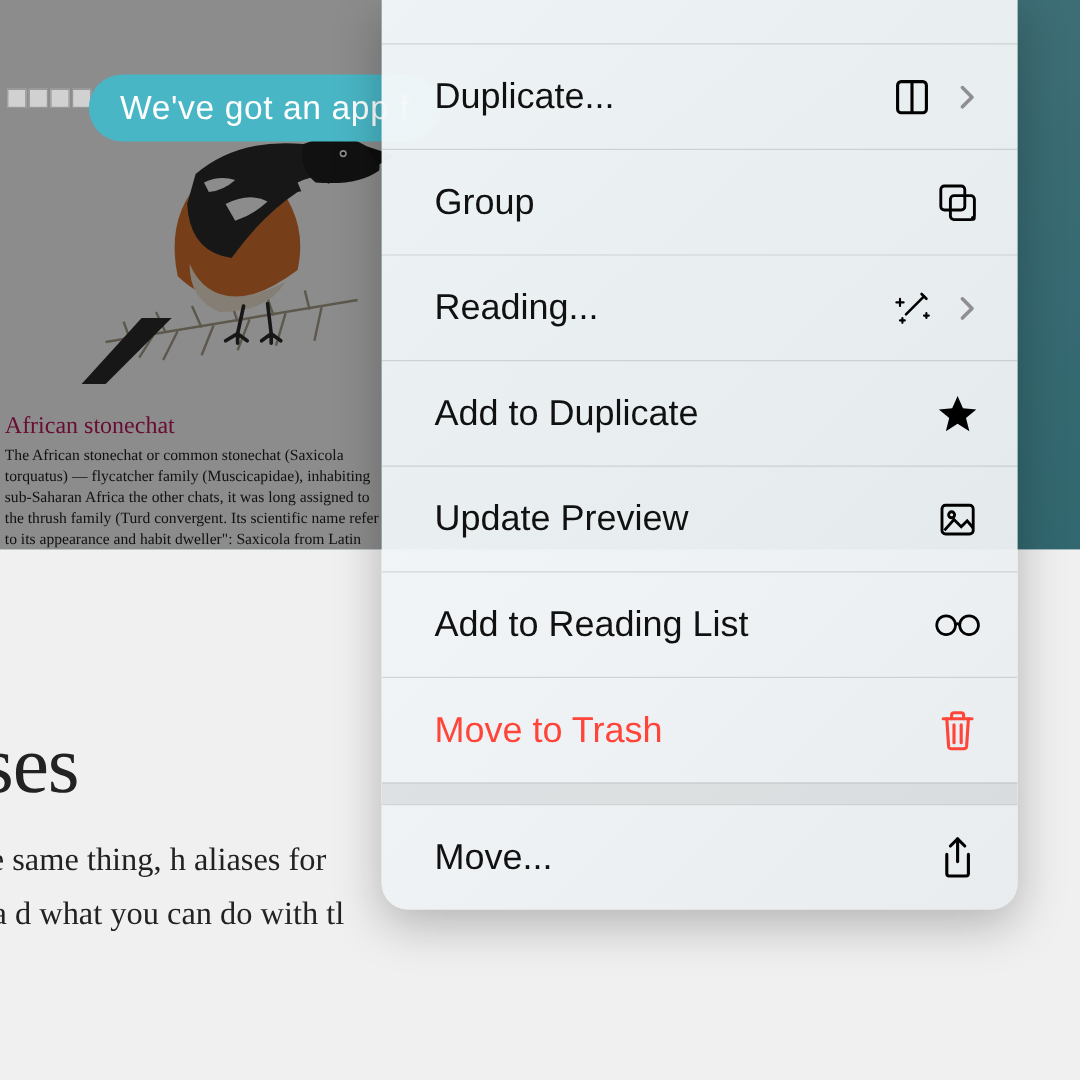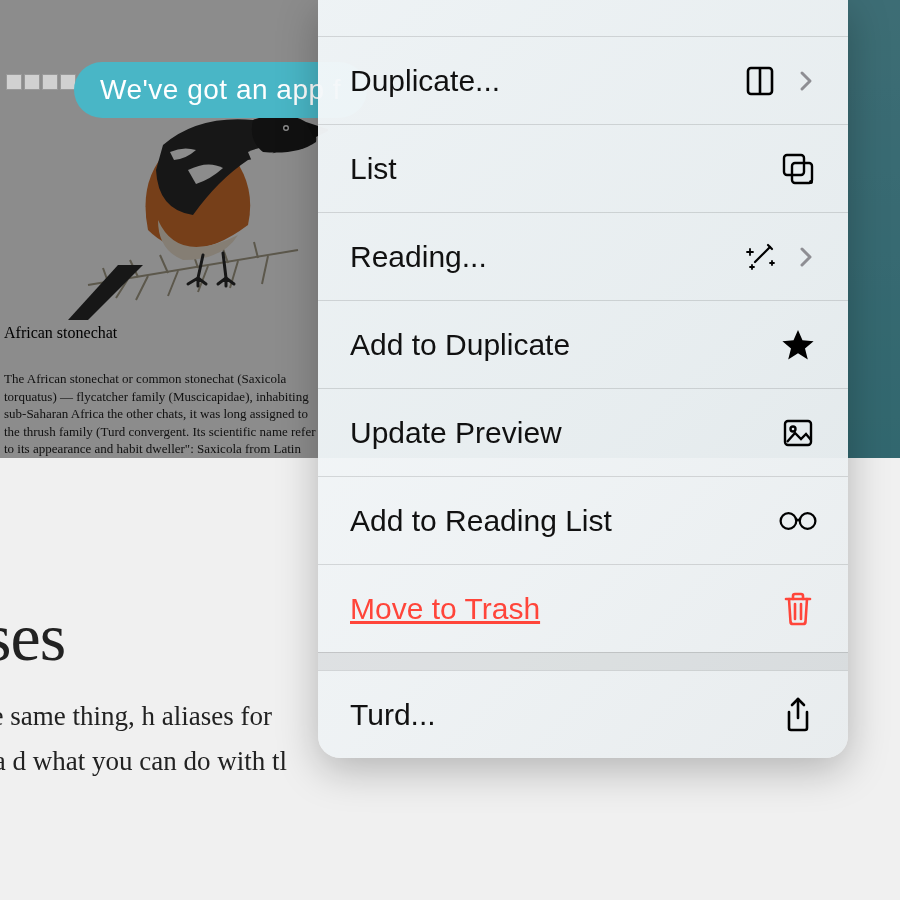--- a/index.html
+++ b/index.html
@@ -38,23 +38,23 @@
 
   
   .doc-card {
     position: absolute; left: 0; top: 0; width: 318px; height: 458px;
     background: #fff;
   }
   .doc-card .bird-area {
     position: absolute; left: 48px; top: 60px; width: 280px; height: 270px;
   }
   .doc-card h3 {
-    position: absolute; left: 4px; top: 324px;
+    position: absolute; left: 4px; top: 344px;
     font-family: Georgia, "Times New Roman", serif;
-    font-weight: 400; font-size: 16px; color: #000000;
+    font-weight: 400; font-size: 20px; color: #be185d;
   }
   .doc-card p {
     position: absolute; left: 4px; top: 370px; right: 0;
     font-family: Georgia, "Times New Roman", serif;
     font-size: 13px; line-height: 1.35; color: #222;
   }
 
   
   .lower {
     position: absolute; left: 0; top: 458px; width: 900px; height: 442px;
@@ -76,36 +76,36 @@
   .menu {
     position: absolute; left: 318px; top: 0; width: 530px;
     background: linear-gradient(135deg, rgba(245,248,250,0.96) 0%, rgba(238,242,244,0.96) 60%, rgba(232,236,238,0.96) 100%);
     border-radius: 0 0 22px 22px;
     box-shadow: 0 12px 40px rgba(0,0,0,0.25);
     overflow: hidden;
   }
   .menu-row {
     display: flex; align-items: center;
     height: 88px;
-    padding: 0 30px 0 32px;
+    padding: 0 30px 0 44px;
     border-top: 1px solid rgba(0,0,0,0.12);
     font-size: 30px; color: #111;
     cursor: default;
   }
   .menu-row:first-child { border-top: none; height: 32px; }
   .menu-row .label { flex: 1; }
   .menu-row .icon-slot {
     width: 40px; height: 40px; display:flex; align-items:center; justify-content:center;
     color: #000;
   }
   .menu-row .chev {
     width: 24px; height: 24px; margin-left: 14px;
     display:flex; align-items:center; justify-content:center; color:#8e8e93;
   }
-  .menu-row.destructive .label { color: #ff453a; text-decoration: underline; }
+  .menu-row.destructive .label { color: #ff453a; }
   .menu-row.destructive .icon-slot { color: #ff453a; }
   .menu-gap {
     height: 18px; background: rgba(0,0,0,0.07);
     border-top: 1px solid rgba(0,0,0,0.12);
   }
 
   svg { display:block; }
 
   
   .bird-svg { width: 100%; height: 100%; }
@@ -191,21 +191,21 @@
         </svg>
       </span>
       <span class="chev">
         <svg width="14" height="22" viewBox="0 0 14 22" fill="none" stroke="currentColor" stroke-width="3" stroke-linecap="round" stroke-linejoin="round">
             <path d="M3 3 L11 11 L3 19"></path>
           </svg>
       </span>
     </div>
 
     <div class="menu-row">
-      <span class="label">List</span>
+      <span class="label">Group</span>
       <span class="icon-slot">
         <svg width="36" height="36" viewBox="0 0 36 36" fill="none" stroke="currentColor" stroke-width="2.4">
           <rect x="4" y="4" width="20" height="20" rx="3"></rect>
           <rect x="12" y="12" width="20" height="20" rx="3"></rect>
           <circle cx="31" cy="31" r="2" fill="currentColor" stroke="none"></circle>
         </svg>
       </span>
     </div>
 
     <div class="menu-row">
@@ -269,21 +269,21 @@
           <path d="M7 8 L8.5 31 Q8.7 33 11 33 L21 33 Q23.3 33 23.5 31 L25 8"></path>
           <line x1="13" y1="13" x2="13" y2="28"></line>
           <line x1="19" y1="13" x2="19" y2="28"></line>
         </svg>
       </span>
     </div>
 
     <div class="menu-gap"></div>
 
     <div class="menu-row">
-      <span class="label">Turd...</span>
+      <span class="label">Move...</span>
       <span class="icon-slot">
         <svg width="30" height="38" viewBox="0 0 30 38" fill="none" stroke="currentColor" stroke-width="2.6" stroke-linecap="round" stroke-linejoin="round">
           <path d="M15 3 L15 22"></path>
           <path d="M9 9 L15 3 L21 9"></path>
           <path d="M6 16 L6 32 Q6 34 8 34 L22 34 Q24 34 24 32 L24 16"></path>
         </svg>
       </span>
     </div>
 
   </div>

